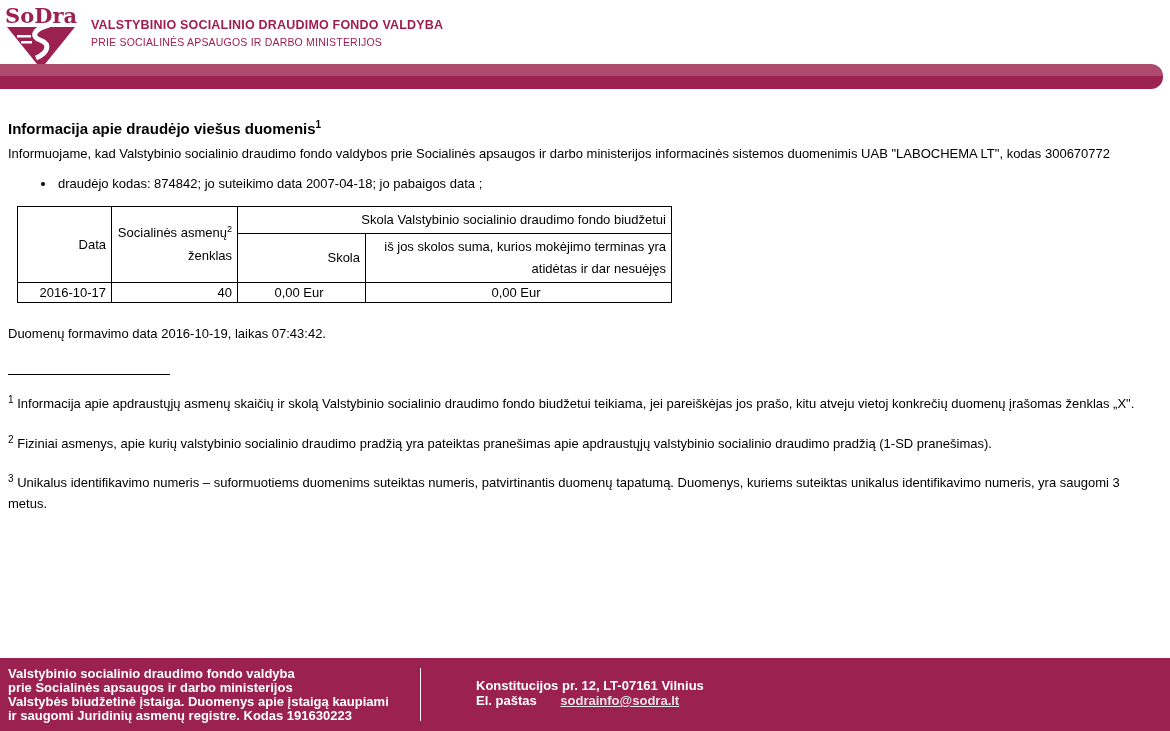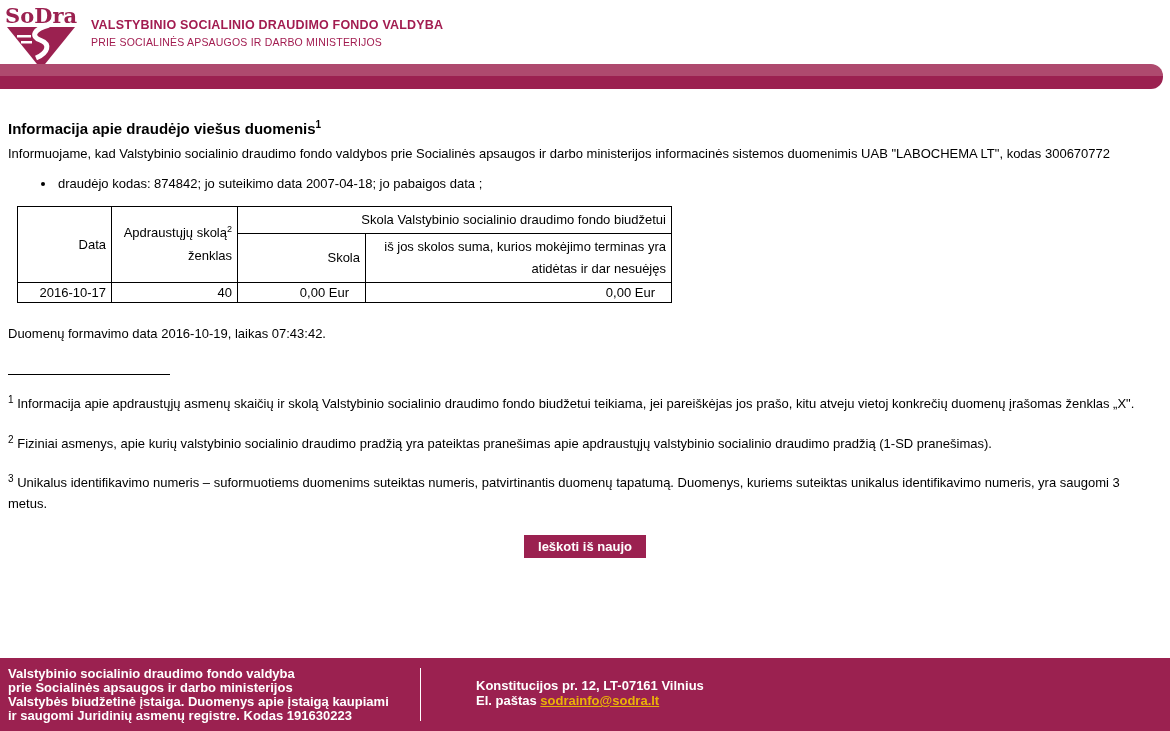--- a/index.html
+++ b/index.html
@@ -38,40 +38,40 @@
   ul.points{margin:15px 0 0;padding-left:48px;}
   ul.points li{padding-left:2px;}
 
   table.data{border-collapse:collapse;margin:15px 0 0 9px;}
   table.data td{border:1px solid #000;text-align:right;padding:2px 5px;font-size:13px;}
   table.data .hdr{line-height:1.7;}
   table.data .c1{width:94px;}
   table.data .c2{width:126px;}
   table.data .c3{width:128px;}
   table.data .c4{width:306px;}
-  table.data .money{text-align:right;padding-right:16px;}
+  table.data .money{text-align:center;padding-right:10px;}
   table.data sup{font-size:9px;}
 
   .formed{margin:23px 0 0;}
   .sep{width:162px;border-top:1px solid #000;margin-top:33px;}
   .footnote{margin:17px 0 0;line-height:1.55;}
   .footnote sup{font-size:10px;}
 
   .btn-row{text-align:center;margin-top:21px;}
   .btn{
     background:var(--maroon);color:#fff;font-weight:bold;font-size:13px;
     border:none;padding:4px 14px;font-family:inherit;cursor:pointer;
   }
 
   
   footer{height:73px;background:var(--maroon);color:#fff;display:flex;flex:0 0 auto;}
   .f-left{width:420px;padding:9px 0 0 8px;font-weight:bold;line-height:14px;}
   .f-div{width:1px;background:#fff;margin:10px 0;}
   .f-right{padding:20px 0 0 55px;font-weight:bold;line-height:15px;}
-  .f-right a{color:#eab308;text-decoration:underline;font-weight:bold;}
+  .f-right a{color:#e5e5e5;text-decoration:underline;font-weight:bold;margin-left:20px;}
 </style>
 </head>
 <body>
 
 <header>
   <div class="logo">
     <svg width="72" height="66" viewBox="0 0 72 66">
       <text x="0" y="18" font-family="'DejaVu Serif',serif" font-size="21" font-weight="bold" fill="#9B2150">SoDra</text>
       <polygon points="2,22 70,22 36,64" fill="#9B2150"></polygon>
       <path d="M44,20 C28,24 26,32 35,35 C46,39 43,48 31,53" stroke="#fff" stroke-width="5" fill="none"></path>
@@ -96,21 +96,21 @@
   <p class="intro">Informuojame, kad Valstybinio socialinio draudimo fondo valdybos prie Socialinės apsaugos ir darbo ministerijos informacinės sistemos duomenimis UAB "LABOCHEMA LT", kodas 300670772</p>
 
   <ul class="points">
     <li>draudėjo kodas: 874842; jo suteikimo data 2007-04-18; jo pabaigos data ;</li>
   </ul>
 
   <table class="data">
     <tbody>
       <tr>
         <td class="c1 hdr" rowspan="2">Data</td>
-        <td class="c2 hdr" rowspan="2"><span>Apdraustųjų skolą</span><sup>2</sup><span> ženklas</span></td>
+        <td class="c2 hdr" rowspan="2"><span>Socialinės asmenų</span><sup>2</sup><span> ženklas</span></td>
         <td class="hdr" colspan="2">Skola Valstybinio socialinio draudimo fondo biudžetui</td>
       </tr>
       <tr>
         <td class="c3 hdr">Skola</td>
         <td class="c4 hdr">iš jos skolos suma, kurios mokėjimo terminas yra atidėtas ir dar nesuėjęs</td>
       </tr>
       <tr>
         <td class="c1">2016-10-17</td>
         <td class="c2">40</td>
         <td class="c3 money">0,00 Eur</td>
@@ -120,23 +120,20 @@
   </table>
 
   <p class="formed">Duomenų formavimo data 2016-10-19, laikas 07:43:42.</p>
 
   <div class="sep"></div>
 
   <p class="footnote"><sup>1</sup> <span>Informacija apie apdraustųjų asmenų skaičių ir skolą Valstybinio socialinio draudimo fondo biudžetui teikiama, jei pareiškėjas jos prašo, kitu atveju vietoj konkrečių duomenų įrašomas ženklas „X".</span></p>
   <p class="footnote"><sup>2</sup> <span>Fiziniai asmenys, apie kurių valstybinio socialinio draudimo pradžią yra pateiktas pranešimas apie apdraustųjų valstybinio socialinio draudimo pradžią (1-SD pranešimas).</span></p>
   <p class="footnote"><sup>3</sup> <span>Unikalus identifikavimo numeris – suformuotiems duomenims suteiktas numeris, patvirtinantis duomenų tapatumą. Duomenys, kuriems suteiktas unikalus identifikavimo numeris, yra saugomi 3 metus.</span></p>
 
-  <div class="btn-row">
-    <button class="btn">Ieškoti iš naujo</button>
-  </div>
 </main>
 
 <footer>
   <div class="f-left">
     <div>Valstybinio socialinio draudimo fondo valdyba</div>
     <div>prie Socialinės apsaugos ir darbo ministerijos</div>
     <div>Valstybės biudžetinė įstaiga. Duomenys apie įstaigą kaupiami</div>
     <div>ir saugomi Juridinių asmenų registre. Kodas 191630223</div>
   </div>
   <div class="f-div"></div>

